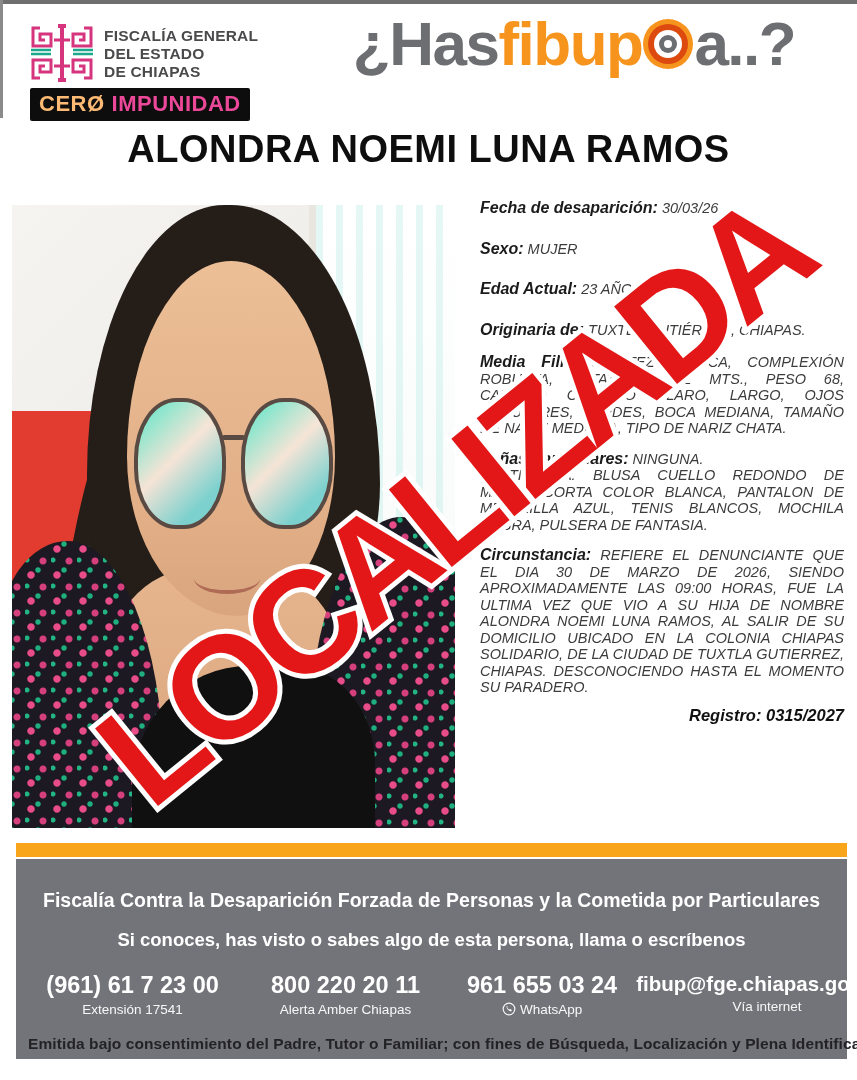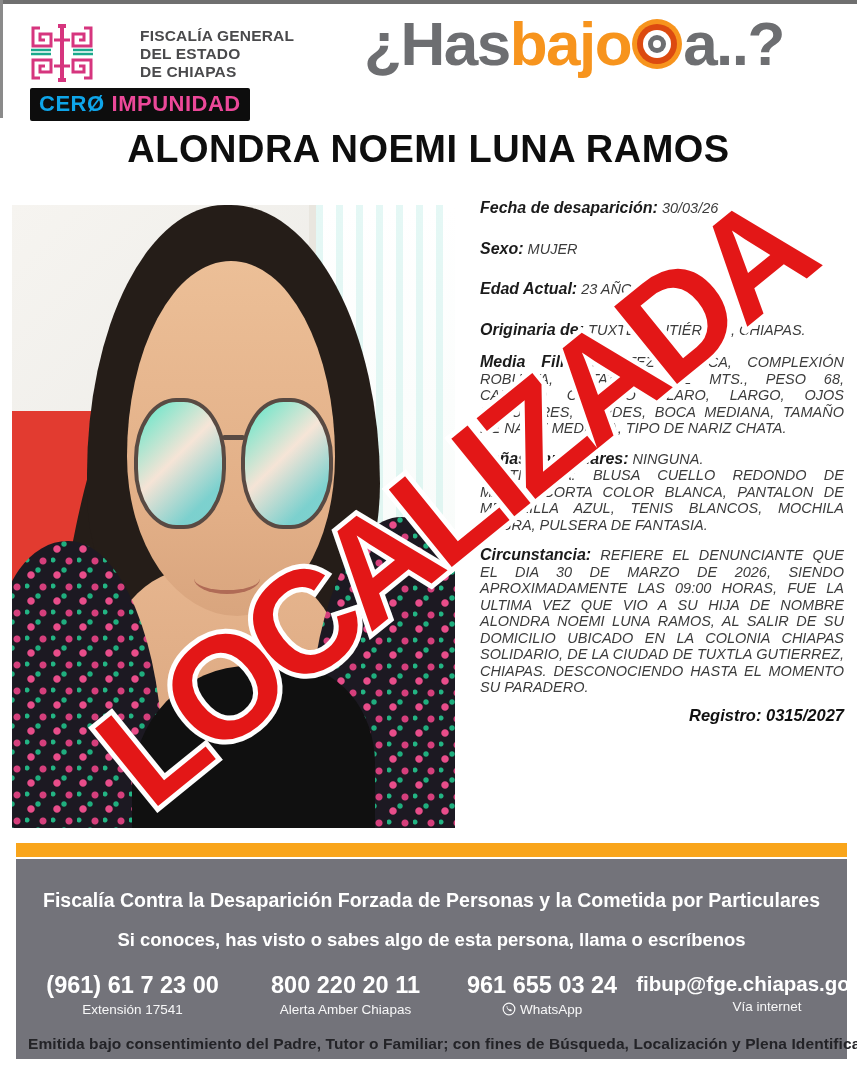--- a/index.html
+++ b/index.html
@@ -5,25 +5,25 @@
   html,body{margin:0;padding:0;background:#ffffff;}
   *{box-sizing:border-box;}
   .poster{
     position:relative;width:857px;height:1080px;background:#ffffff;overflow:hidden;
     font-family:"Liberation Sans","DejaVu Sans",sans-serif;
   }
   .top-line{position:absolute;left:0;top:0;width:100%;height:4px;background:#6f6f6f;}
   .left-line{position:absolute;left:0;top:0;width:3px;height:118px;background:#8a8a8a;}
 
   
-  .agency{position:absolute;left:30px;top:24px;display:flex;align-items:flex-start;gap:36px;}
+  .agency{position:absolute;left:30px;top:24px;display:flex;align-items:flex-start;}
   .agency-logo{width:64px;height:58px;flex:0 0 auto;}
   .agency-text{margin-left:10px;font-weight:bold;color:#4a4a4c;font-size:15.5px;line-height:18px;letter-spacing:.2px;padding-top:3px;}
   .badge{position:absolute;left:30px;top:88px;background:#0d0d0d;padding:3px 9px 4px;display:inline-flex;align-items:baseline;border-radius:2px;}
-  .badge .cero{color:#0ea5e9;font-weight:bold;font-size:22px;letter-spacing:.5px;}
+  .badge .cero{color:#fdba74;font-weight:bold;font-size:22px;letter-spacing:.5px;}
   .badge .imp{color:#ec4899;font-weight:bold;font-size:22px;margin-left:7px;letter-spacing:.5px;}
 
   .main-title{position:absolute;left:300px;top:8px;width:548px;text-align:center;font-weight:bold;font-size:62px;letter-spacing:-1.5px;white-space:nowrap;}
   .main-title .gray{color:#6D6E71;}
   .main-title .orange{color:#F7941D;}
   .eye{display:inline-block;width:50px;height:50px;border-radius:50%;background:#F7941D;position:relative;transform:translateY(4px);margin:0 1px;}
   .eye .r1{position:absolute;inset:5px;border-radius:50%;background:#DC4A10;}
   .eye .r2{position:absolute;inset:11px;border-radius:50%;background:#ffffff;}
   .eye .r3{position:absolute;inset:16px;border-radius:50%;background:#6d6e71;}
   .eye .r4{position:absolute;inset:21px;border-radius:50%;background:#ffffff;}
@@ -120,21 +120,21 @@
       <div>DE CHIAPAS</div>
     </div>
   </div>
 
   <div class="badge">
     <span class="cero">CERØ</span>
     <span class="imp">IMPUNIDAD</span>
   </div>
 
   <div class="main-title">
-    <span class="gray">¿Has</span><span class="orange">bajo</span><span class="eye"><span class="r1"></span><span class="r2"></span><span class="r3"></span><span class="r4"></span></span><span class="gray">a..?</span>
+    <span class="gray">¿Has</span><span class="orange">fibup</span><span class="eye"><span class="r1"></span><span class="r2"></span><span class="r3"></span><span class="r4"></span></span><span class="gray">a..?</span>
   </div>
 
   <div class="person-name">ALONDRA NOEMI LUNA RAMOS</div>
 
   <div class="photo">
     <div class="wall"></div>
     <div class="window"></div>
     <div class="frame"></div>
     <div class="seat-back"></div>
     <div class="seat-right"></div>

